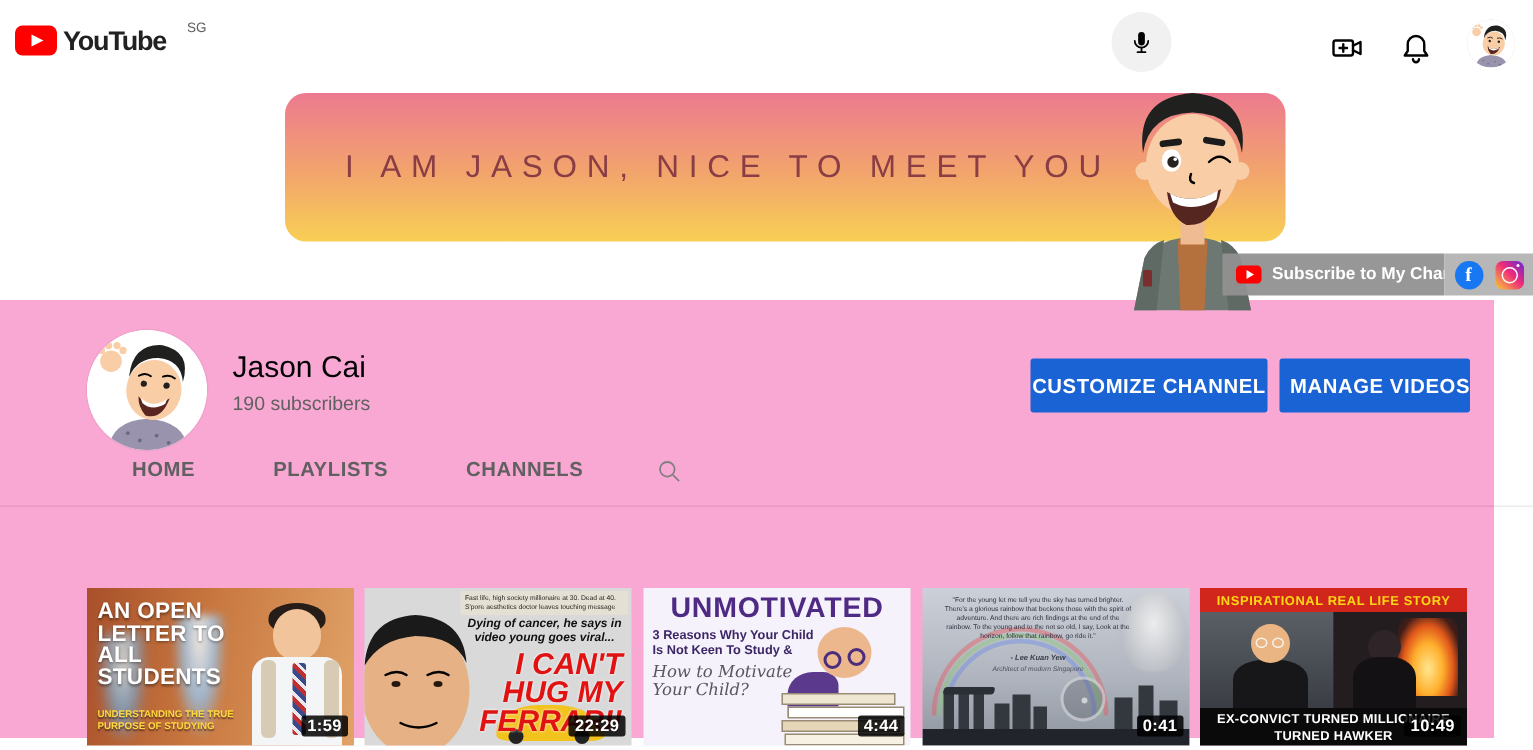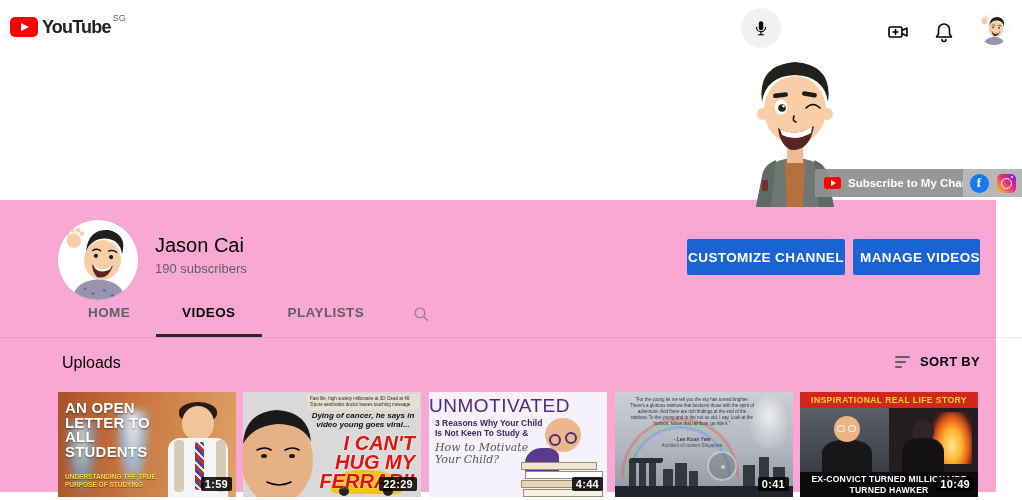--- a/index.html
+++ b/index.html
@@ -5,21 +5,21 @@
   * { margin:0; padding:0; box-sizing:border-box; }
   body { font-family:"Liberation Sans", sans-serif; background:#fff; }
   #page { position:relative; width:1022px; height:500px; overflow:hidden; background:#fff; }
 
   
   .topbar { position:absolute; left:0; top:0; width:1022px; height:56px; background:#fff; z-index:30; }
   .logo { position:absolute; left:10px; top:17px; display:flex; align-items:flex-start; cursor:pointer; }
   .logo-play { width:28px; height:20px; background:#ff0000; border-radius:5px; position:relative; }
   .logo-play::after { content:""; position:absolute; left:11px; top:6px; border-left:8px solid #fff; border-top:4.5px solid transparent; border-bottom:4.5px solid transparent; }
   .logo-word { font-size:18px; font-weight:bold; letter-spacing:-0.8px; color:#212121; margin-left:4px; line-height:20px; }
-  .logo-region { font-size:9px; color:#606060; margin-left:2px; position:relative; top:-4px; }
+  .logo-region { font-size:9px; color:#606060; margin-left:14px; position:relative; top:-4px; }
 
   .search-wrap { position:absolute; left:222px; top:12px; display:flex; }
   .search-input { width:443px; height:31px; border:1px solid #ccc; border-radius:2px 0 0 2px; padding:0 12px; font-size:15px; color:#111; font-family:"Liberation Sans", sans-serif; outline:none; }
   .search-input::placeholder { color:#7a7a7a; }
   .search-btn { width:63px; height:31px; background:#f8f8f8; border:1px solid #d3d3d3; border-left:none; border-radius:0 2px 2px 0; display:flex; align-items:center; justify-content:center; cursor:pointer; }
   .mic-circle { position:absolute; left:741px; top:8px; width:40px; height:40px; border-radius:50%; background:#f1f1f1; display:flex; align-items:center; justify-content:center; cursor:pointer; }
 
   .topbar-right { position:absolute; right:12px; top:16px; display:flex; align-items:center; gap:22px; }
   .tb-icon { width:24px; height:24px; cursor:pointer; display:flex; align-items:center; justify-content:center; }
   .tb-avatar { width:32px; height:32px; border-radius:50%; overflow:hidden; background:#e7e0d8; cursor:pointer; position:relative; top:-3px; }
@@ -91,21 +91,21 @@
   .t2 .kicker { position:absolute; right:2px; top:2px; width:112px; font-size:4.5px; line-height:1.3; color:#28251f; background:rgba(230,225,210,0.85); padding:2px 3px; border-radius:1px; }
   .t2 .headline { position:absolute; right:3px; top:20px; width:110px; font-size:8px; line-height:1.1; font-style:italic; font-weight:bold; color:#101010; text-align:center; }
   .t2 .bigtitle { position:absolute; right:6px; top:42px; width:102px; font-size:20px; line-height:0.95; font-style:italic; font-weight:bold; color:#e01212; text-align:right; text-shadow:0 0 2px #fff; }
   .t2 .car { position:absolute; right:18px; bottom:3px; width:72px; height:24px; background:#f2c21d; border-radius:55% 65% 20% 20% / 100% 120% 20% 20%; z-index:1; }
   .t2 .car::before, .t2 .car::after { content:""; position:absolute; bottom:-2px; width:10px; height:10px; border-radius:50%; background:#222; }
   .t2 .car::before { left:8px; } .t2 .car::after { right:10px; }
   .t2 .bigtitle { z-index:2; }
 
   
   .t3 { left:429px; background:#f5f2fb; }
-  .t3 .unmot { position:absolute; left:0; top:3px; width:100%; text-align:left; font-size:19px; font-weight:normal; letter-spacing:0.5px; color:#4f2a84; }
+  .t3 .unmot { position:absolute; left:0; top:3px; width:100%; text-align:center; font-size:19px; font-weight:bold; letter-spacing:0.5px; color:#4f2a84; }
   .t3 .reasons { position:absolute; left:6px; top:27px; width:112px; font-size:8.5px; line-height:1.15; font-weight:bold; color:#3d2666; }
   .t3 .script { position:absolute; left:6px; top:50px; width:104px; font-size:11px; line-height:1.1; font-style:italic; color:#5a5560; font-family:"DejaVu Serif", serif; }
   .t3 .kid-head { position:absolute; right:26px; top:26px; width:36px; height:34px; border-radius:50%; background:#edb78e; }
   .t3 .kid-glass { position:absolute; right:30px; top:40px; width:12px; height:12px; border:2px solid #4a2d7d; border-radius:50%; }
   .t3 .kid-glass2 { position:absolute; right:46px; top:42px; width:12px; height:12px; border:2px solid #4a2d7d; border-radius:50%; }
   .t3 .kid-body { position:absolute; right:48px; top:56px; width:34px; height:30px; border-radius:50% 30% 0 0; background:#5b3a8e; }
   .t3 .books { position:absolute; right:4px; bottom:0; width:82px; }
   .t3 .books i { display:block; height:8px; border:1px solid #9a8c74; margin-top:1px; }
   .t3 .books i:nth-child(1){ background:#efe6d2; margin-right:6px; }
   .t3 .books i:nth-child(2){ background:#ffffff; margin-left:4px; }
@@ -211,20 +211,23 @@
       </div>
       <div class="tb-avatar">
         <svg width="32" height="32" viewBox="0 0 100 100">
           <use href="#avatar-wave"></use>
         </svg>
       </div>
     </div>
   </header>
 
   <section class="banner-zone">
+    <div class="banner-grad">
+      <div class="banner-text">I AM JASON, NICE TO MEET YOU</div>
+    </div>
 
     <svg class="banner-char" viewBox="0 0 134 150">
       <path d="M28 150 L35 115 Q44 102 67 101 Q90 102 99 115 L106 150 Z" fill="#6e7873"></path>
       <path d="M28 150 L35 115 Q39 106 48 103 L43 150 Z" fill="#5f6a64"></path>
       <path d="M106 150 L99 115 Q95 106 86 103 L91 150 Z" fill="#5f6a64"></path>
       <rect x="34" y="123" width="6" height="11" rx="1" fill="#7a2e2e"></rect>
       <rect x="94" y="123" width="6" height="11" rx="1" fill="#7a2e2e"></rect>
       <path d="M57 103 L67 101 L77 103 L75 150 L59 150 Z" fill="#b5713d"></path>
       <rect x="59" y="90" width="16" height="16" fill="#efbb92"></rect>
       <circle cx="35" cy="57" r="6" fill="#f9cda6"></circle>
@@ -261,41 +264,30 @@
       </svg>
     </div>
     <div class="ch-name">Jason Cai</div>
     <div class="ch-subs">190 subscribers</div>
 
     <button class="ch-btn btn-customize">CUSTOMIZE CHANNEL</button>
     <button class="ch-btn btn-manage">MANAGE VIDEOS</button>
 
     <nav class="tabs">
       <div class="tab">HOME</div>
-      <div class="tab active">VIDEOS</div>
       <div class="tab">PLAYLISTS</div>
+      <div class="tab">CHANNELS</div>
       <div class="tab-search">
         <svg width="18" height="18" viewBox="0 0 24 24">
           <circle cx="10.5" cy="10.5" r="6.5" fill="none" stroke="#808080" stroke-width="1.6"></circle>
           <line x1="15.5" y1="15.5" x2="21" y2="21" stroke="#808080" stroke-width="1.6"></line>
         </svg>
       </div>
     </nav>
 
-    <div class="uploads-row">
-      <div class="uploads-title">Uploads</div>
-      <div class="sortby">
-        <span class="sort-glyph">
-            <i></i>
-            <i></i>
-            <i></i>
-          </span>
-        <span class="sortby-label">SORT BY</span>
-      </div>
-    </div>
 
     <div class="thumb t1">
       <div class="blur-fig"></div>
       <div class="blur-fig2"></div>
       <div class="boy">
         <div class="hair"></div>
           <div class="head"></div>
           <div class="shirt"></div>
         <div class="strap l"></div>
           <div class="strap r"></div>

